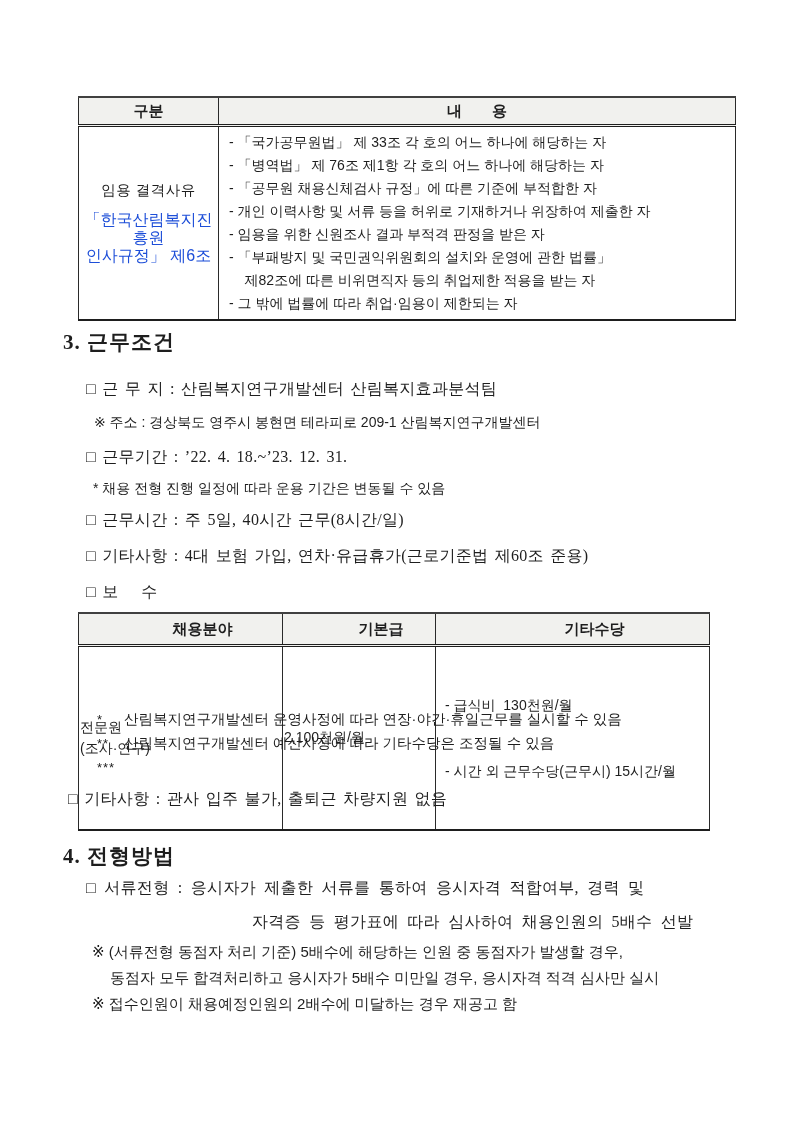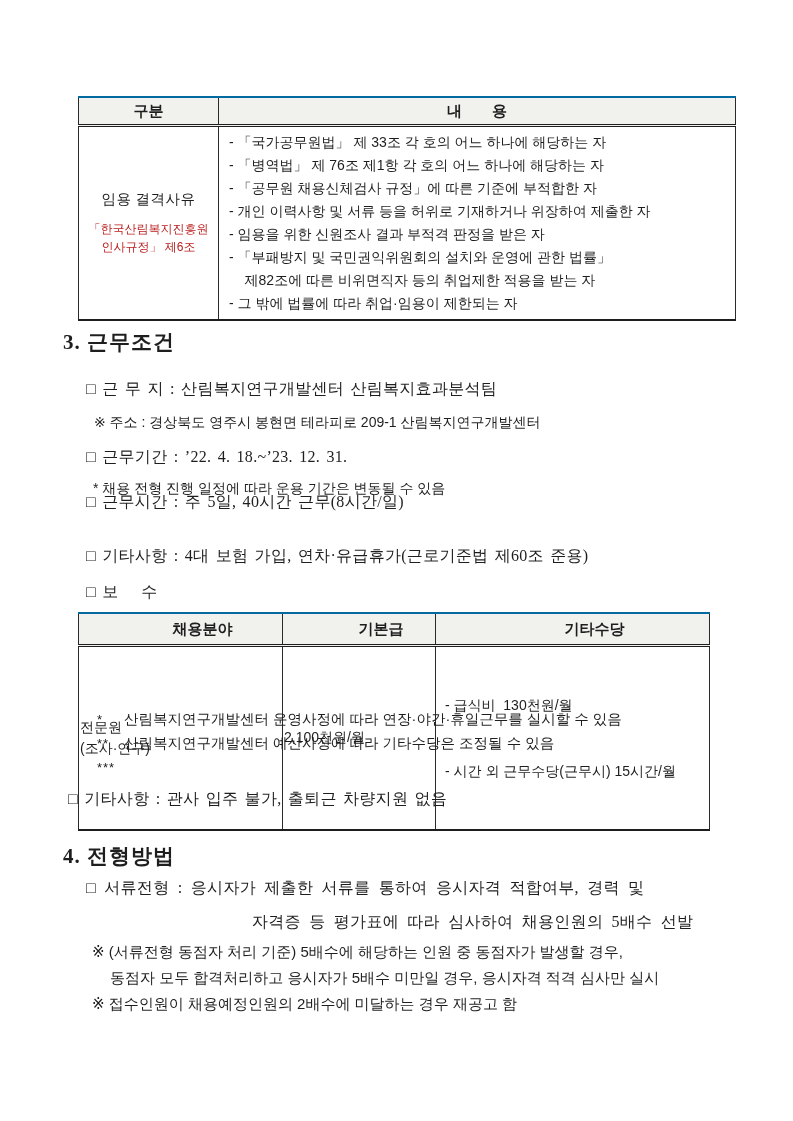--- a/index.html
+++ b/index.html
@@ -14,38 +14,38 @@
   .abs{position:absolute;}
 
   
   .tbl{
     position:absolute;
     border-collapse:collapse;
     table-layout:fixed;
     background:#ffffff;
   }
   .tbl, .tbl td, .tbl th{border:1px solid #2a2a2a;}
-  .tbl{border-top:2px solid #0369a1;border-bottom:2px solid #1e1e1e;border-radius:17px;}
+  .tbl{border-top:2px solid #404040;border-bottom:2px solid #1e1e1e;border-radius:17px;}
   .tbl th{
     background:#f1f1ee;
     border-bottom:3px double #1e1e1e;
     font-family:"Liberation Sans","DejaVu Sans",sans-serif;
     font-weight:bold;font-size:15px;
     text-align:center;white-space:pre;
     padding:3px 0;
   }
   
   .t1{left:78px;top:96px;width:657px;height:214px;}
   .t1 th{height:20px;}
   .label-cell{
     text-align:center;vertical-align:middle;
     font-family:"Liberation Sans","DejaVu Sans",sans-serif;
   }
-  .label-main{font-size:14.5px;margin-bottom:11px;letter-spacing:.5px;font-family:Liberation Serif, serif;}
-  .label-sub{font-size:12px;line-height:18px;color:#b91c1c;}
+  .label-main{font-size:14.5px;margin-bottom:11px;letter-spacing:.5px;}
+  .label-sub{font-size:16px;line-height:18px;color:#1d4ed8;}
   .content-cell{padding:4px 4px 4px 10px;vertical-align:middle;}
   .cline{
     font-family:"Liberation Sans","DejaVu Sans",sans-serif;
     font-size:14px;line-height:23px;white-space:pre;
   }
   
   .t2{left:78px;top:612px;width:631px;height:86px;}
   .t2 th{height:24px;padding-left:44px;}
   .t2 td{font-family:"Liberation Sans","DejaVu Sans",sans-serif;font-size:14px;vertical-align:middle;}
   .field-cell{text-align:left;line-height:21px;}
@@ -104,21 +104,21 @@
       </tr>
     </tbody>
   </table>
 
   <div class="abs sec-title" style="left:63px;top:328px">3. 근무조건</div>
 
   <div class="abs item" style="left:86px;top:379px">□ 근 무 지 : 산림복지연구개발센터 산림복지효과분석팀</div>
   <div class="abs note14" style="left:94px;top:414px">※ 주소 : 경상북도 영주시 봉현면 테라피로 209-1 산림복지연구개발센터</div>
   <div class="abs item" style="left:86px;top:447px">□ 근무기간 : ’22. 4. 18.~’23. 12. 31.</div>
   <div class="abs note14" style="left:93px;top:480px">* 채용 전형 진행 일정에 따라 운용 기간은 변동될 수 있음</div>
-  <div class="abs item" style="left:86px;top:492px">□ 근무시간 : 주 5일, 40시간 근무(8시간/일)</div>
+  <div class="abs item" style="left:86px;top:510px">□ 근무시간 : 주 5일, 40시간 근무(8시간/일)</div>
   <div class="abs item" style="left:86px;top:546px">□ 기타사항 : 4대 보험 가입, 연차·유급휴가(근로기준법 제60조 준용)</div>
   <div class="abs item" style="left:86px;top:582px">□ 보　 수</div>
 
   <table class="tbl t2">
     <colgroup>
         <col style="width:204px">
         <col style="width:153px">
         <col style="width:274px">
       </colgroup>
     <thead>

